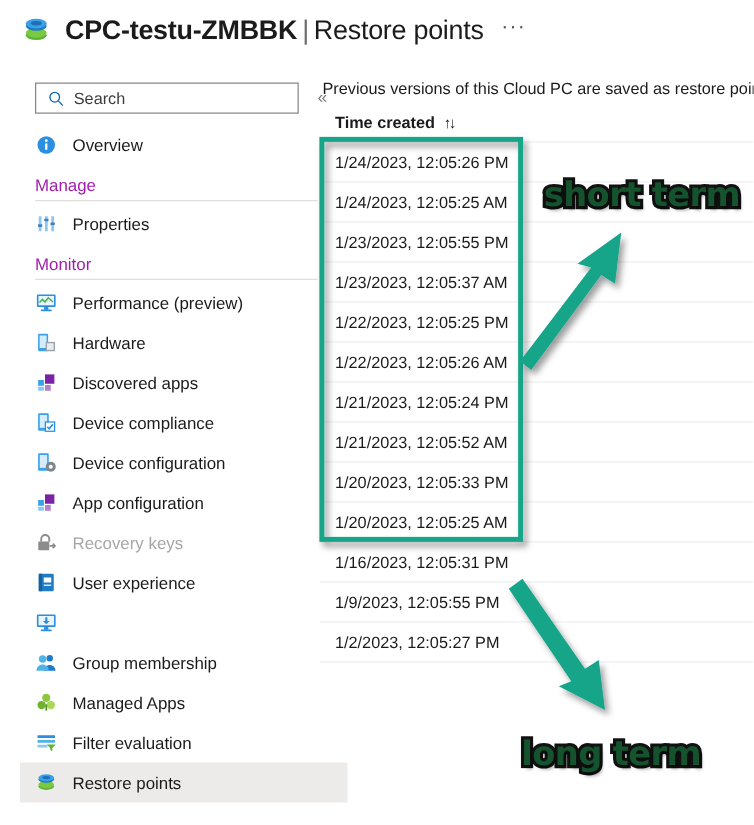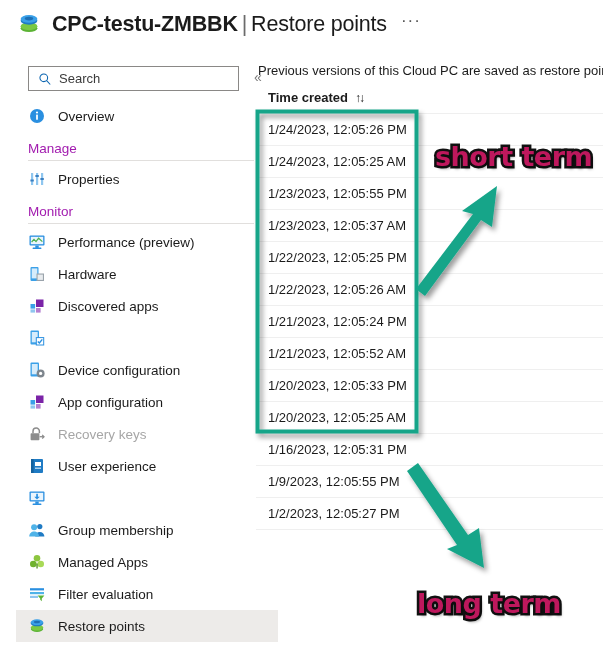--- a/index.html
+++ b/index.html
@@ -198,21 +198,21 @@
     position: absolute;
     left: 0; top: 0;
     width: 603px; height: 660px;
     pointer-events: none;
   }
   .anno-text {
     position: absolute;
     font-family: "DejaVu Sans", sans-serif;
     font-weight: bold;
     font-size: 27px;
-    color: #be185d;
+    color: #14532d;
     letter-spacing: -0.5px;
     white-space: nowrap;
     -webkit-text-stroke: 5px #111111;
     paint-order: stroke fill;
     text-shadow: 2px 3px 3px rgba(0,0,0,0.35);
   }
   #anno-short { left: 435px; top: 141px; }
   #anno-long  { left: 417px; top: 588px; }
 </style>
 </head>
@@ -304,20 +304,21 @@
       <span class="nav-label">Discovered apps</span>
     </div>
 
     <div class="nav-item">
       <svg class="nav-ico" viewBox="0 0 18 18">
         <rect x="2.5" y="1.5" width="8.5" height="14" rx="1" fill="#3aa0e8"></rect>
         <rect x="3.8" y="3" width="5.9" height="10.3" fill="#d6ecfb"></rect>
         <rect x="8.3" y="8.6" width="7.4" height="7.4" fill="#fff" stroke="#2a8fe0" stroke-width="1"></rect>
         <polyline points="9.8,12.4 11.4,14 14.3,10.4" fill="none" stroke="#2a8fe0" stroke-width="1.4"></polyline>
       </svg>
+      <span class="nav-label">Device compliance</span>
     </div>
 
     <div class="nav-item">
       <svg class="nav-ico" viewBox="0 0 18 18">
         <rect x="2.5" y="1.5" width="8.5" height="14" rx="1" fill="#3aa0e8"></rect>
         <rect x="3.8" y="3" width="5.9" height="10.3" fill="#d6ecfb"></rect>
         <circle cx="12.6" cy="12.4" r="4" fill="#7e868d"></circle>
         <circle cx="12.6" cy="12.4" r="1.6" fill="#fff"></circle>
       </svg>
       <span class="nav-label">Device configuration</span>

